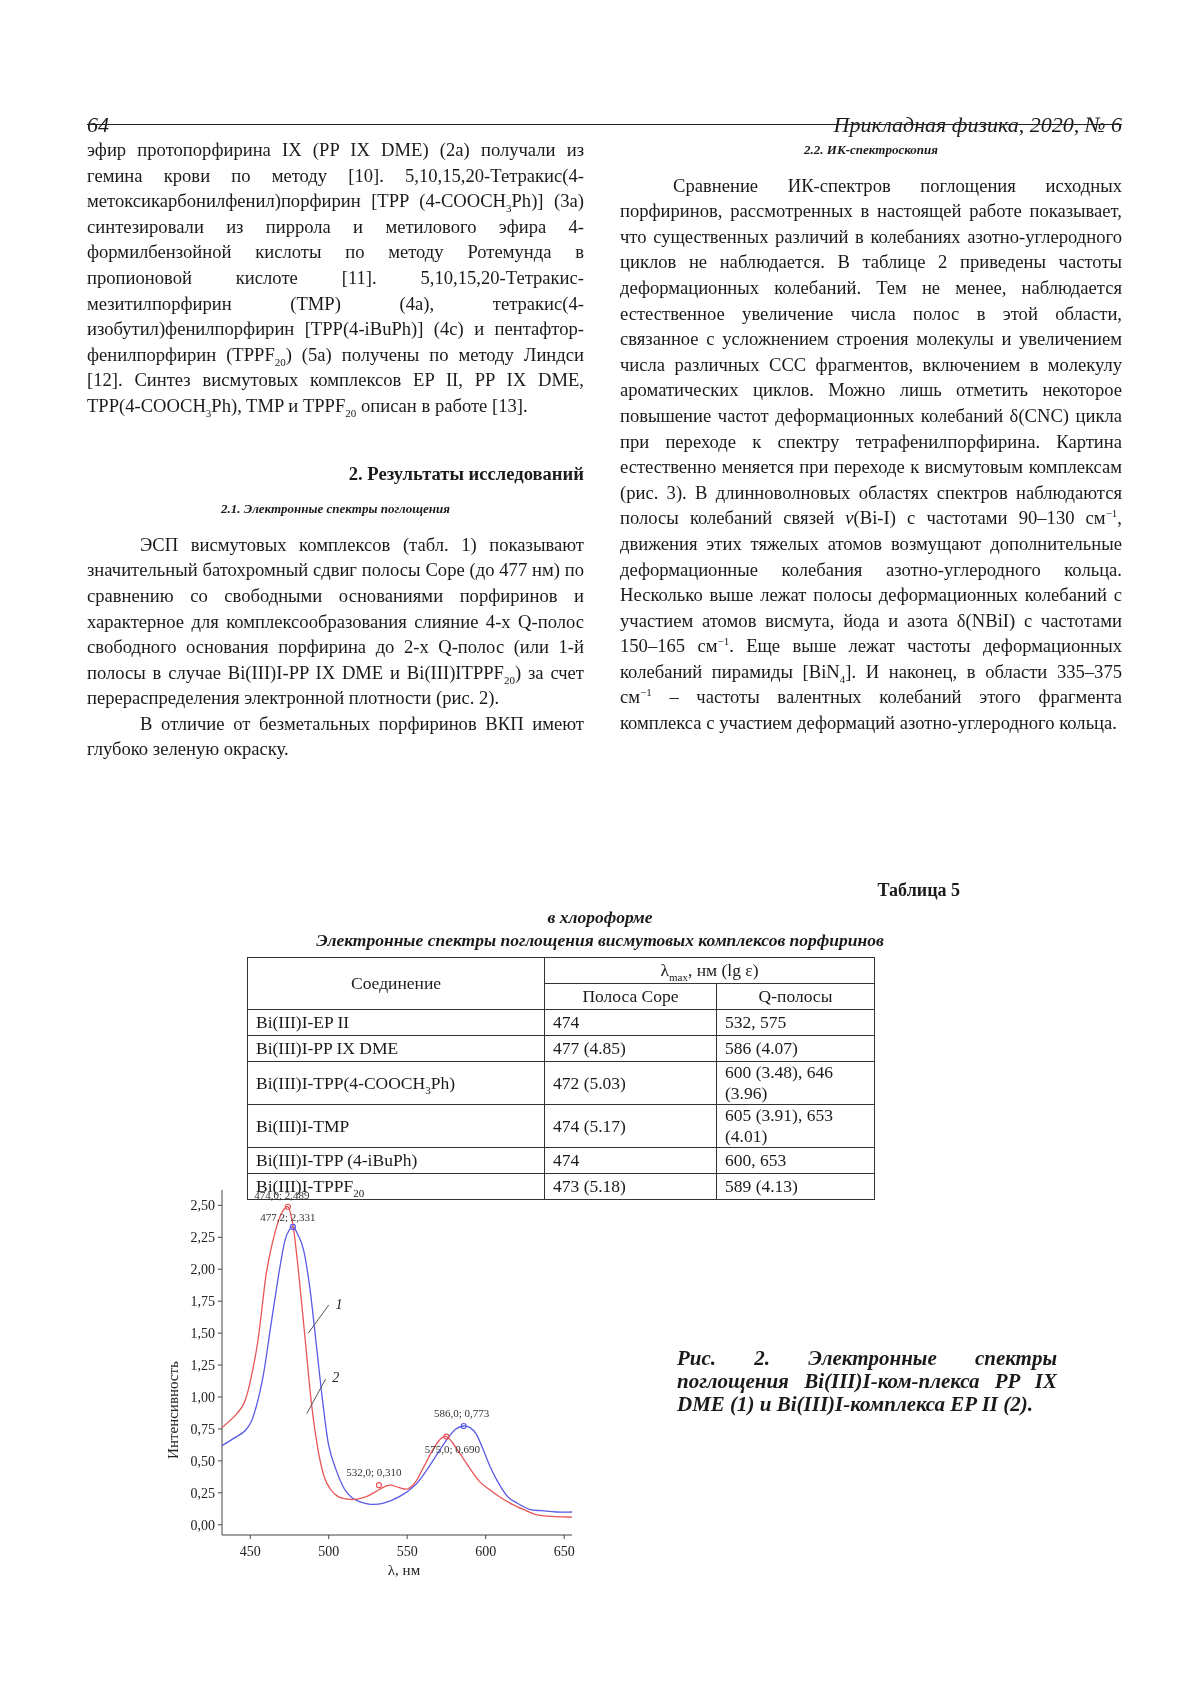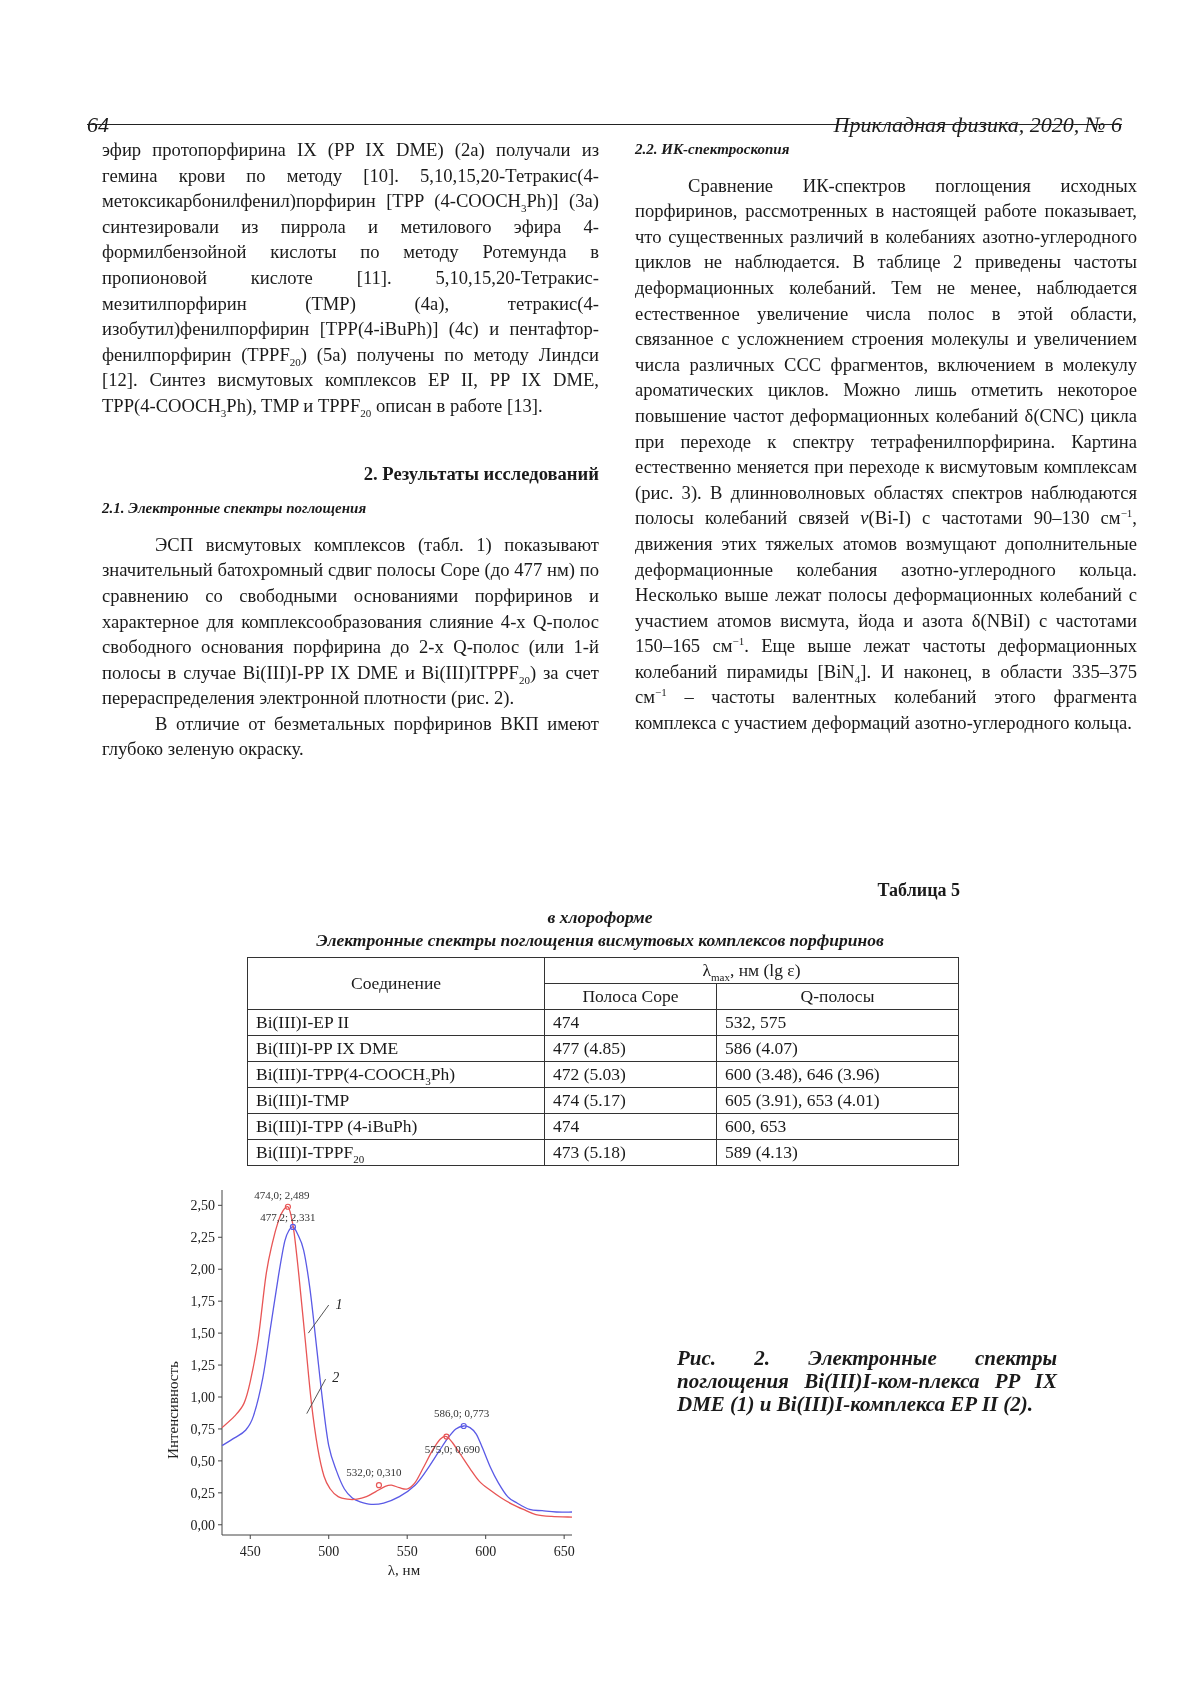--- a/index.html
+++ b/index.html
@@ -2,31 +2,31 @@
 <html><head>
 <meta charset="utf-8">
 <style>
   html, body { margin: 0; padding: 0; background: #ffffff; }
   body { width: 1200px; height: 1698px; position: relative; font-family: "Liberation Serif", serif; color: #1a1a1a; overflow: hidden; }
   .abs { position: absolute; }
   .running-head { top: 92px; font-size: 22px; font-style: italic; margin-top: 20px; }
   .page-num { left: 87px; }
   .journal { right: 78px; }
   .head-rule { left: 87px; right: 78px; top: 124px; height: 1px; background: #222; }
-  .col { font-size: 18.6px; line-height: 25.6px; text-align: justify; margin-left: 15px; }
+  .col { font-size: 18.6px; line-height: 25.6px; text-align: justify; }
   .col p { margin: 0; }
   .col-left { left: 87px; top: 137px; width: 497px; }
   .col-right { left: 620px; top: 137px; width: 502px; }
   .indent { text-indent: 53px; }
   .sec-title { text-align: right; font-weight: bold; font-size: 18.6px; margin: 0; }
-  .sub-title { text-align: left; font-weight: bold; font-style: italic; font-size: 15px; margin: 0; }
+  .sub-title { text-align: center; font-weight: bold; font-style: italic; font-size: 13px; margin: 0; }
   sub, sup { font-size: 11px; line-height: 0; }
   .table-label { right: 240px; top: 880px; font-weight: bold; font-size: 18px; }
   .table-caption { left: 240px; width: 720px; top: 906px; text-align: center; font-weight: bold; font-style: italic; font-size: 17.5px; line-height: 23px; }
-  table.data { position: absolute; left: 247px; top: 957px; width: 712px; border-collapse: collapse; font-size: 17.5px; }
+  table.data { position: absolute; left: 247px; top: 957px; width: 628px; border-collapse: collapse; font-size: 17.5px; }
   table.data td, table.data th { border: 1.5px solid #333; padding: 0 8px; height: 25px; font-weight: normal; text-align: left; }
   table.data th { text-align: center; }
   table.data .c1 { width: 280px; }
   table.data .c2 { width: 155px; margin-left: 46px; }
   .fig-caption { left: 677px; top: 1347px; width: 380px; font-weight: bold; font-style: italic; font-size: 21px; line-height: 23px; text-align: justify; }
   svg text { font-family: "Liberation Serif", serif; }
 </style>
 </head>
 <body>
 

